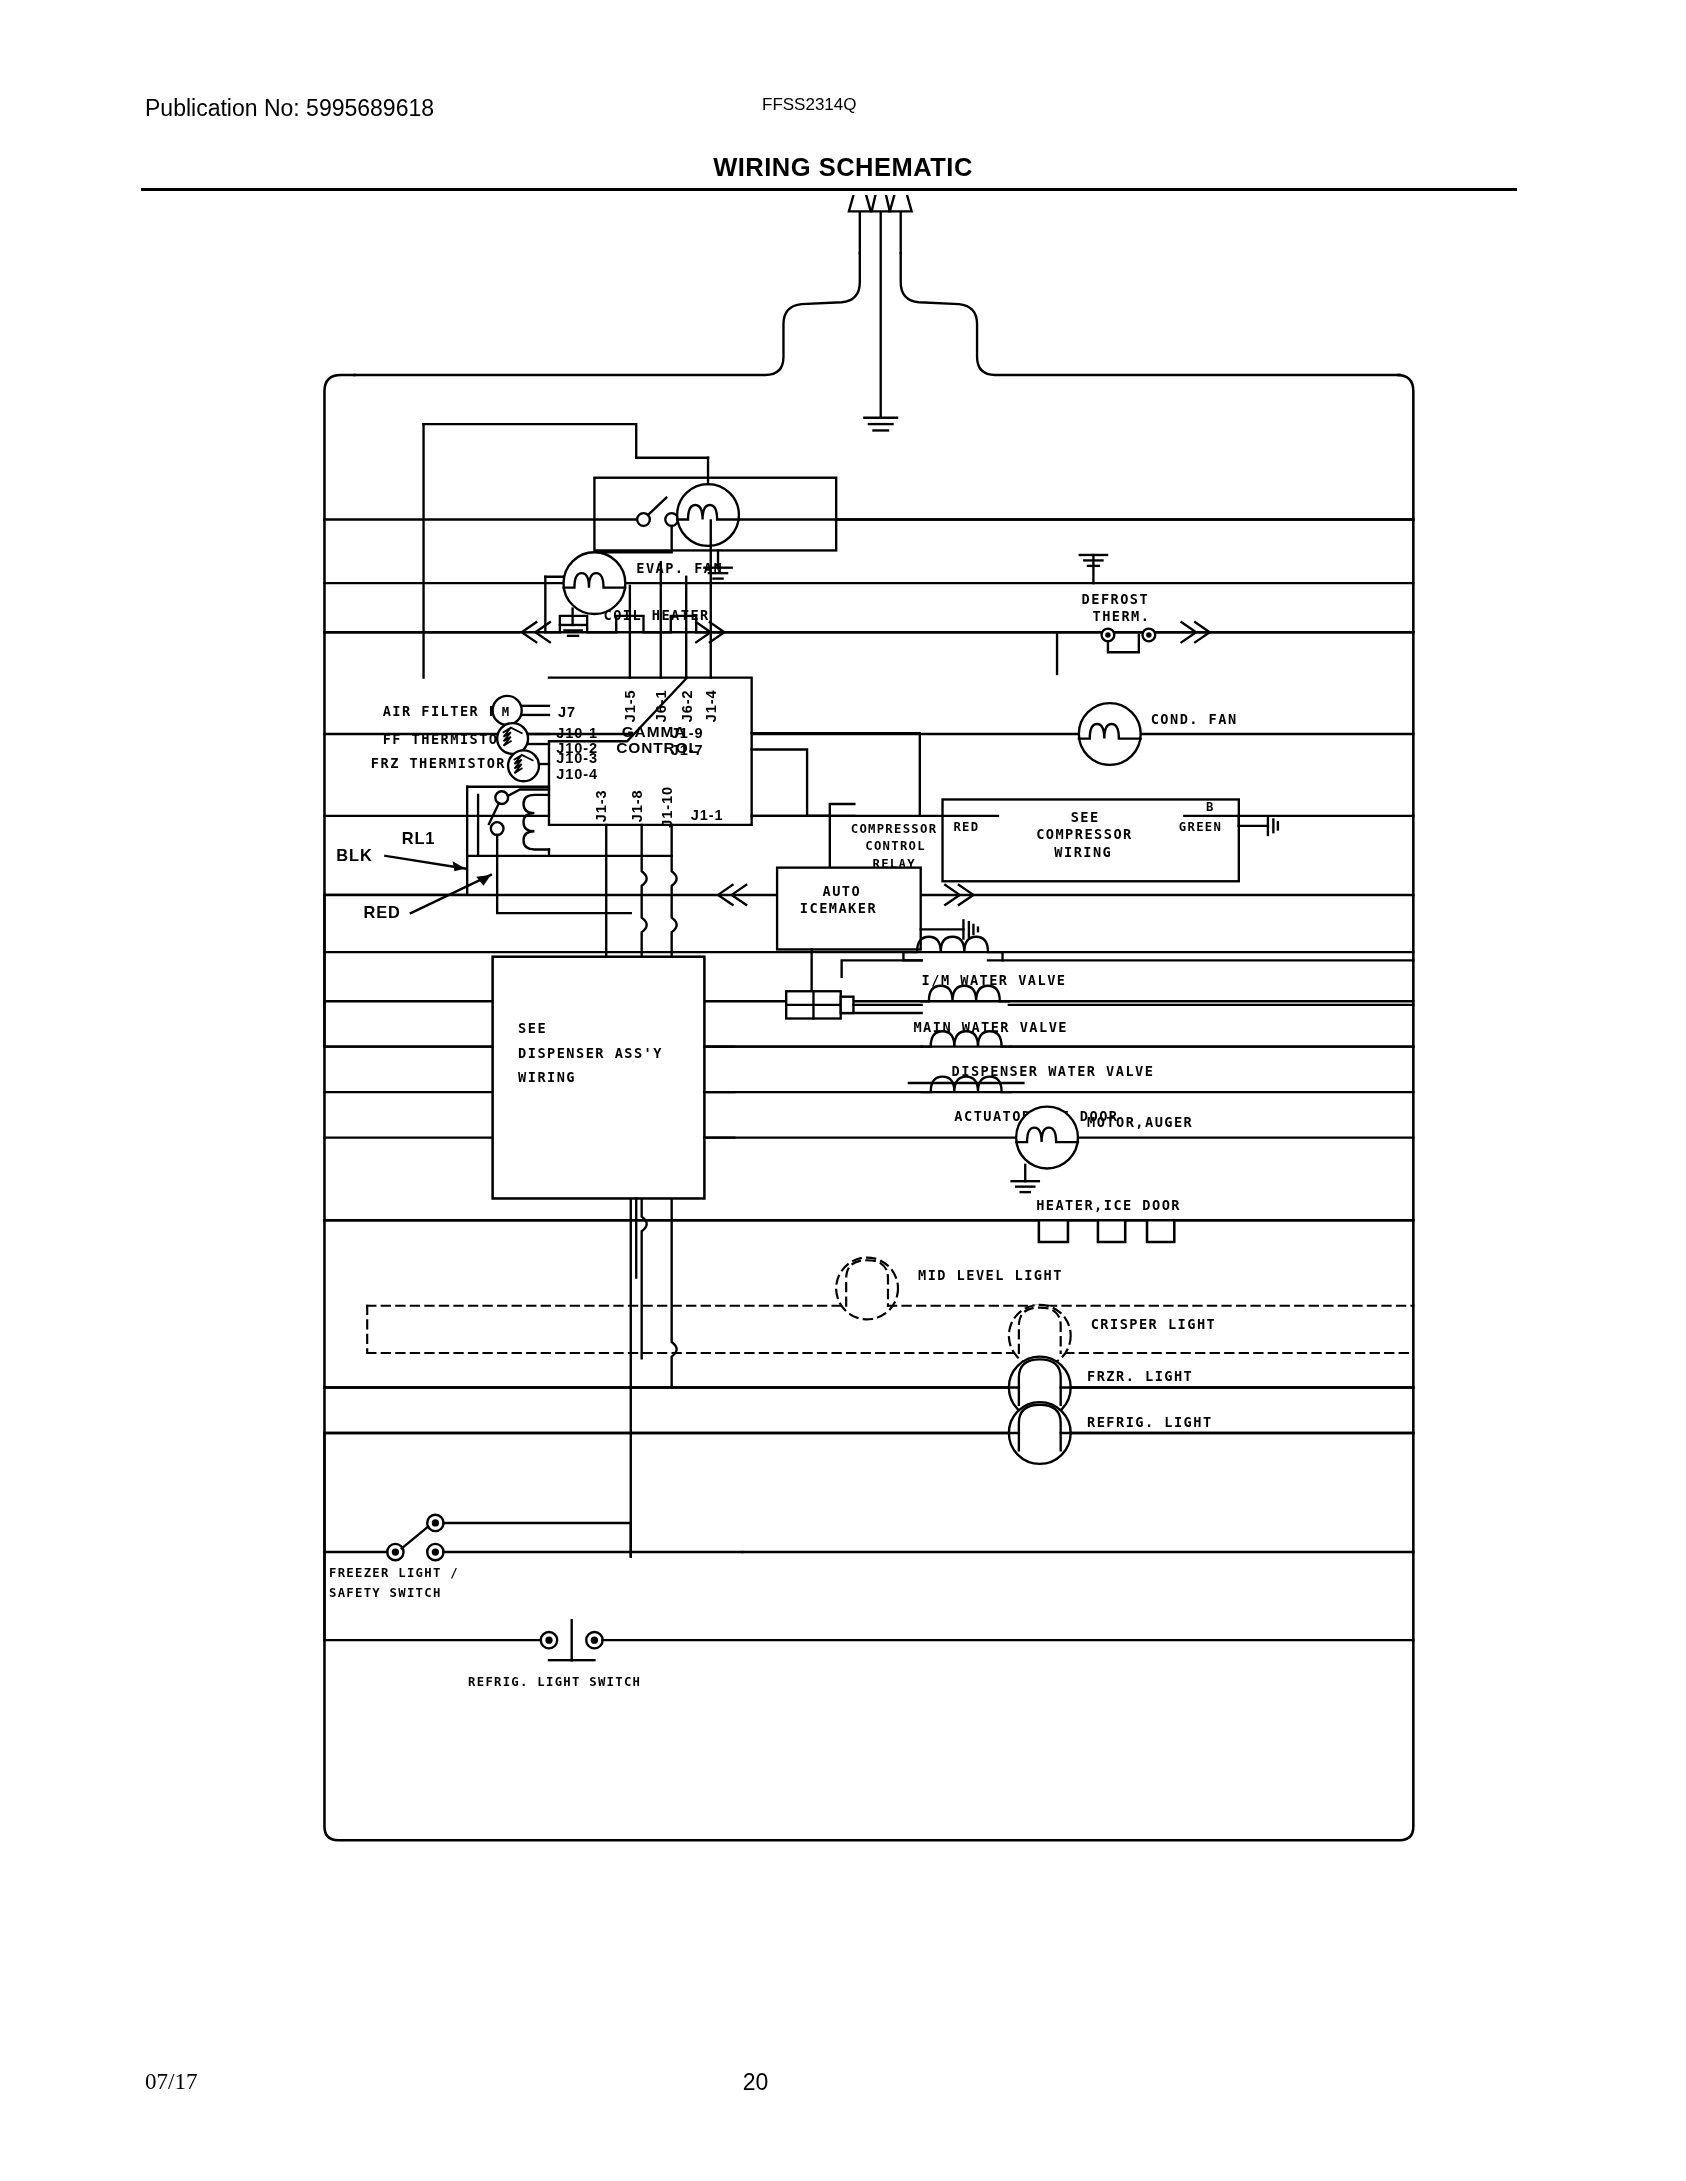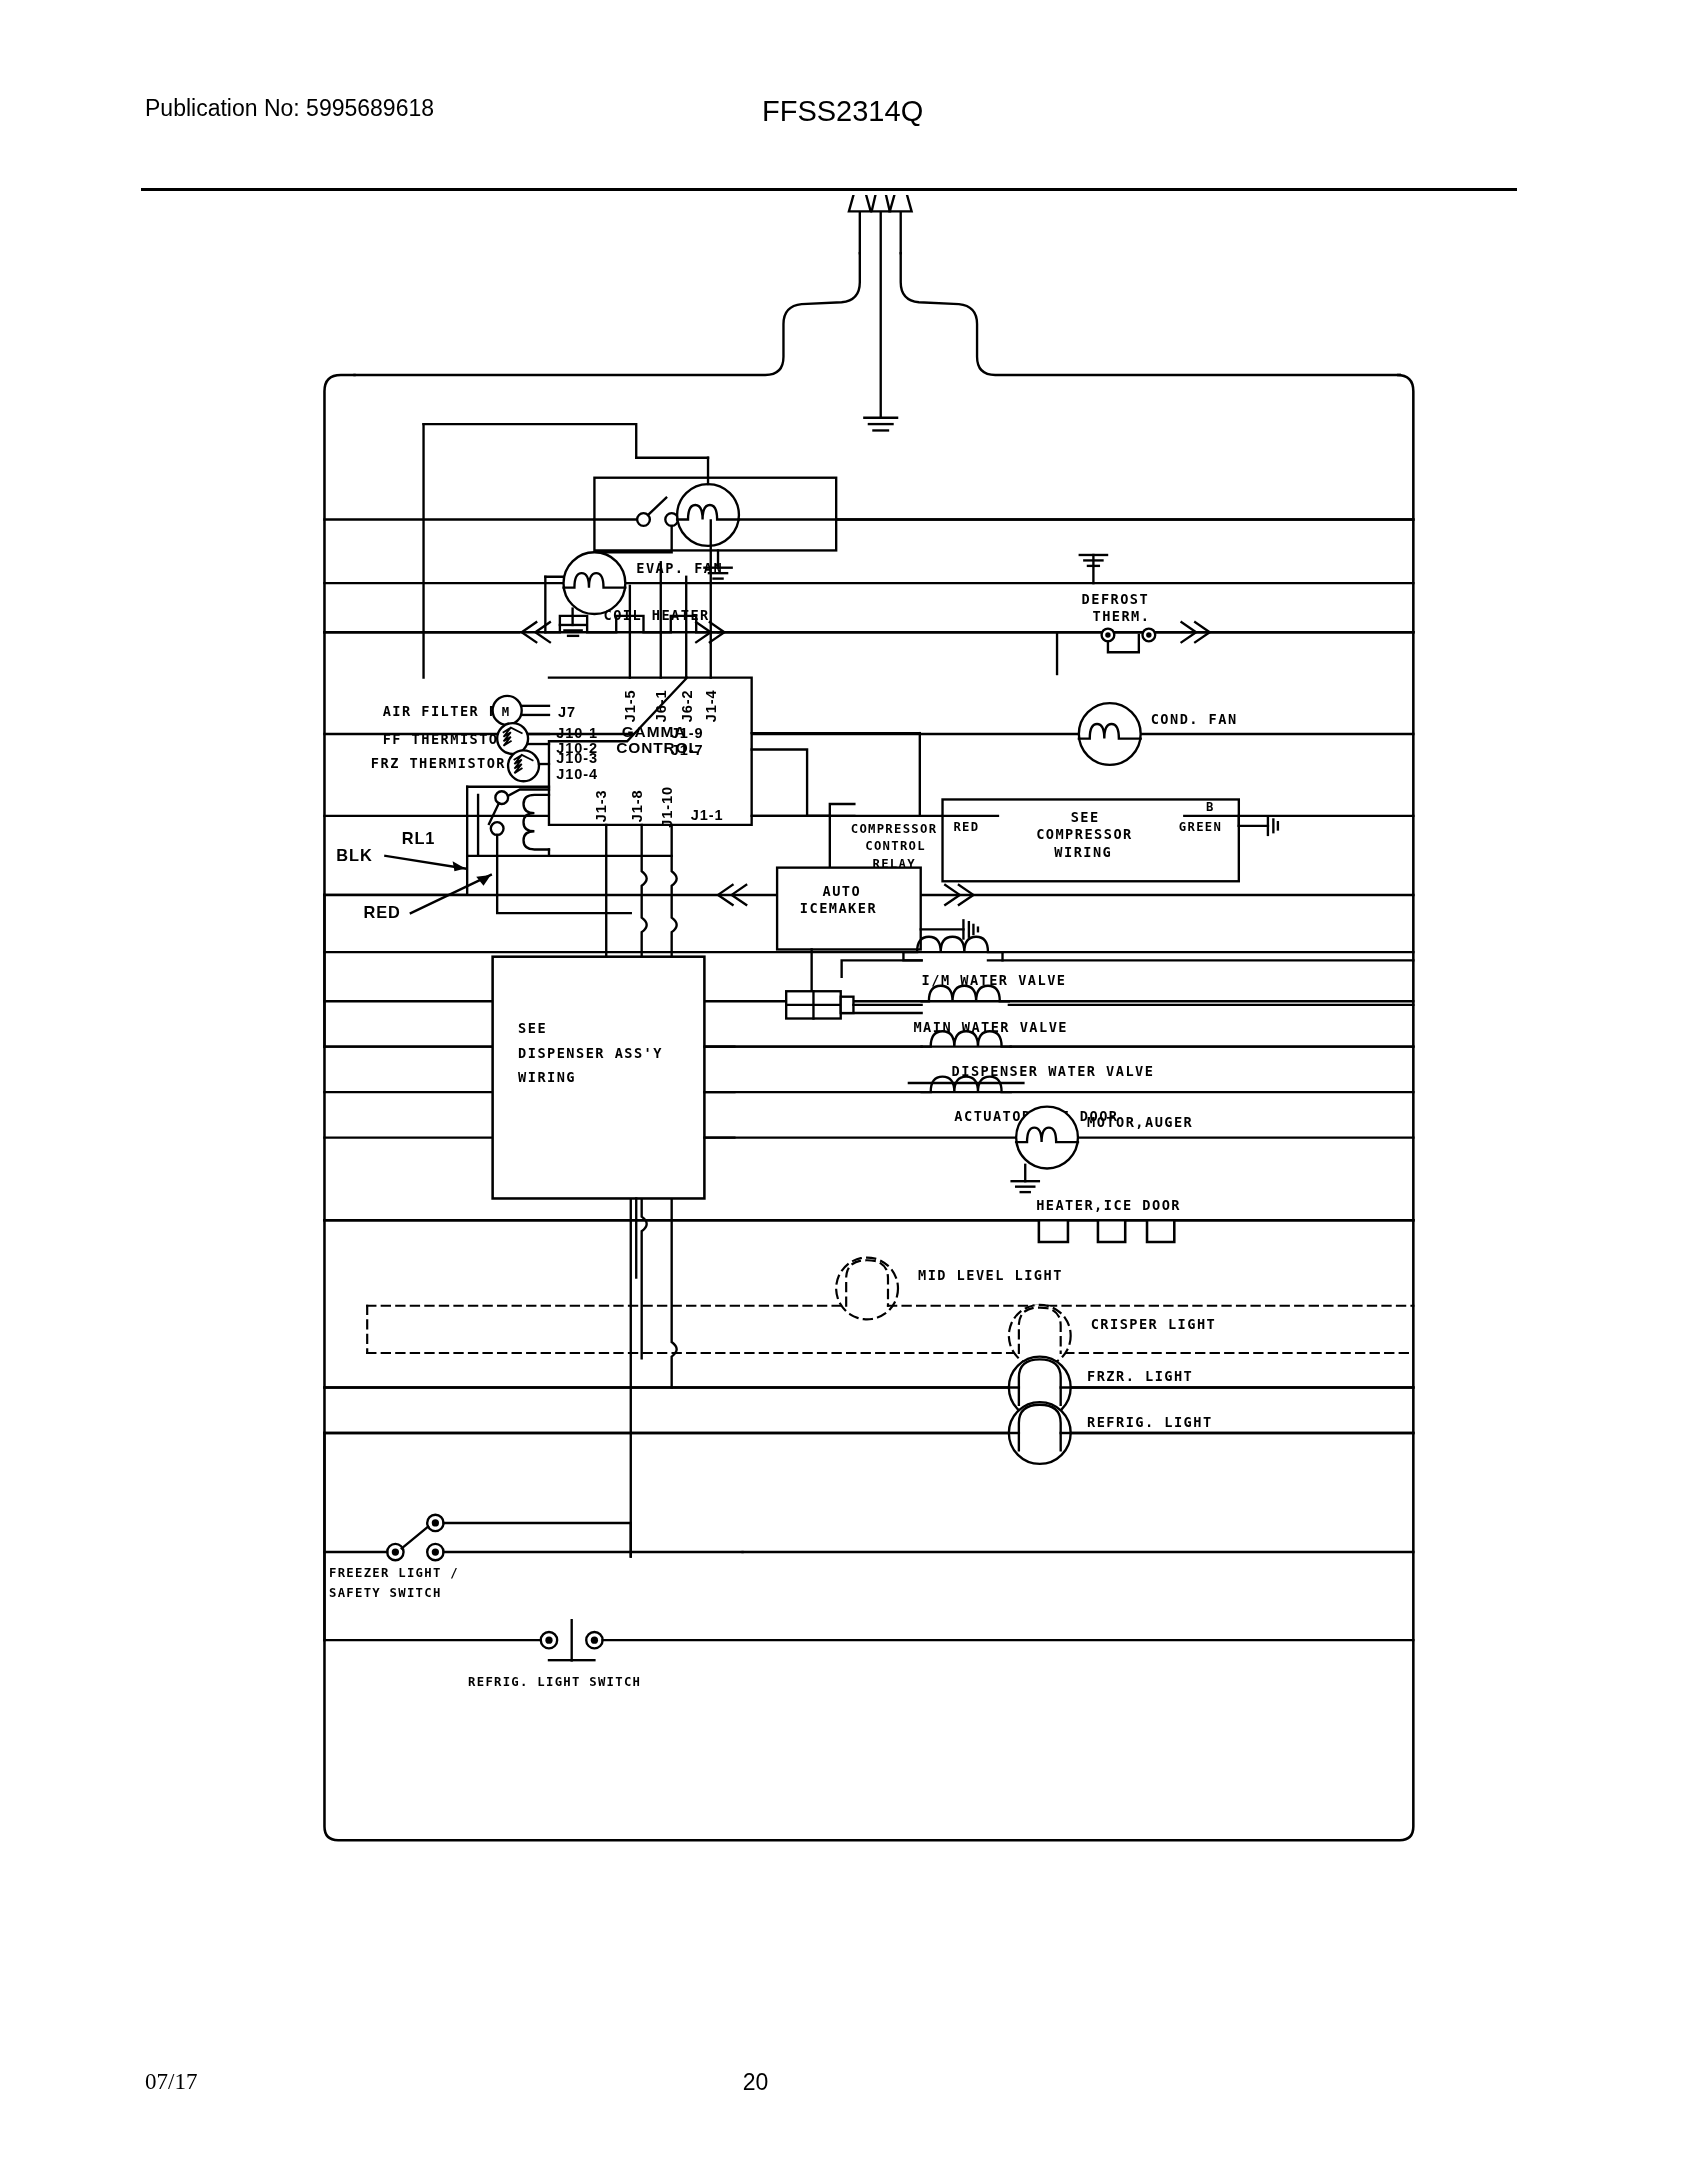--- a/index.html
+++ b/index.html
@@ -34,21 +34,21 @@
     left: 145px;
     top: 0;
     font-size: 23px;
     font-family: "Liberation Sans", sans-serif;
     white-space: nowrap;
   }
   .hdr-model {
     position: absolute;
     left: 762px;
     top: 0;
-    font-size: 29px;
+    font-size: 17px;
     font-family: "Liberation Sans", sans-serif;
     white-space: nowrap;
   }
   .title {
     position: absolute;
     top: 153px;
     left: 0;
     width: 1686px;
     text-align: center;
     font-size: 25.5px;
@@ -127,20 +127,21 @@
 </head>
 <body>
 
 <div class="page">
 
   <div class="hdr-row">
     <span class="hdr-pub">Publication No: 5995689618</span>
     <span class="hdr-model">FFSS2314Q</span>
   </div>
 
+  <div class="title">WIRING SCHEMATIC</div>
   <div class="title-rule"></div>
 
   <div class="schem">
     <svg width="1686" height="1727" viewBox="0 0 1855 1900" xmlns="http://www.w3.org/2000/svg">
       <g fill="none" stroke="#000" stroke-width="2.6" stroke-linecap="square">
 
         <g stroke-width="2.6">
           <path d="M946 -25 L946 64" fill="none"></path>
           <path d="M946 -25 L934 18 L958 18 Z" fill="#fff"></path>
         </g>

